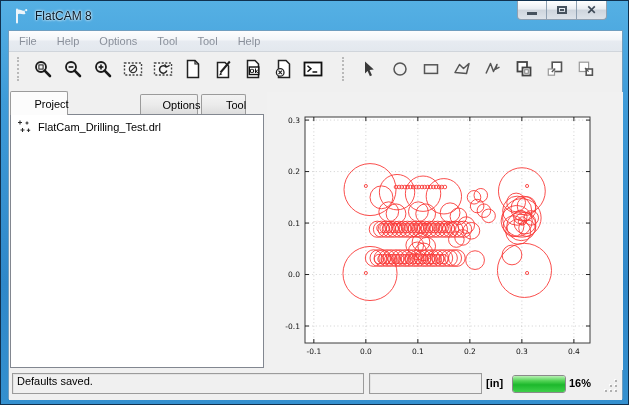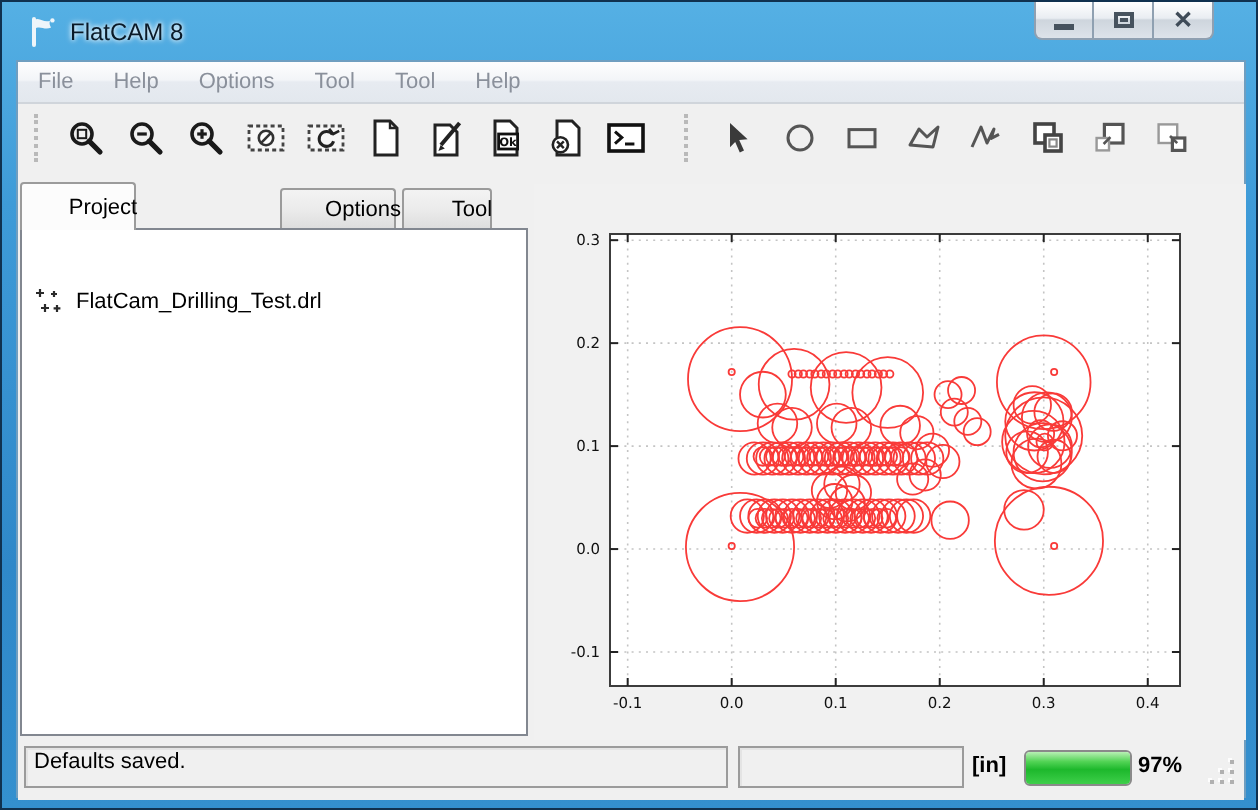--- a/index.html
+++ b/index.html
@@ -47,21 +47,21 @@
   .tb-btn{width:30px;height:28px;display:flex;align-items:center;justify-content:center;background:transparent;border:none;padding:0;}
   .tb-btn svg{display:block;}
   .tb-group2 .tb-btn{width:31px;}
   
   .tab{position:absolute;border:1px solid #9b9b9b;border-bottom:none;border-top-left-radius:2px;border-top-right-radius:2px;
        display:flex;align-items:center;justify-content:center;
        background:linear-gradient(180deg,#f3f3f3 0%,#ebebeb 50%,#dcdcdc 100%);padding-left:25px;}
   .tab.active{background:#fcfcfc;z-index:3;}
   
   .tree-panel{position:absolute;left:1px;top:83px;width:254px;height:254px;background:#fff;border:1px solid #828790;z-index:2;}
-  .tree-item{display:flex;align-items:center;gap:6px;padding:4px 2px 2px 6px;margin-top:24px;}
+  .tree-item{display:flex;align-items:center;gap:6px;padding:4px 2px 2px 6px;}
   
   .plot-figure{position:absolute;left:258px;top:61px;width:356px;height:278px;background:#f1f1f1;}
   .plot-svg{position:absolute;left:5px;top:10px;}
   
   .splitter{position:absolute;left:255px;top:83px;width:4px;height:254px;}
   
   .statusbar{position:absolute;left:0;top:339px;width:100%;height:30px;background:#f0f0f0;}
   .status-field{position:absolute;top:3px;height:21px;border:1px solid #9b9b9b;box-shadow:inset 1px 1px 0 #e4e4e4;background:#f0f0f0;padding:1px 4px;overflow:hidden;white-space:nowrap;}
   .units-label{position:absolute;top:7px;left:477px;font-weight:bold;text-align:center;}
   .progress-track{position:absolute;left:503px;top:5px;width:54px;height:18px;border:1px solid #8a8a8a;border-radius:3px;background:#e6e6e6;overflow:hidden;}
@@ -457,21 +457,21 @@
       <div class="status-field" style="left:3px;width:352px;">
         <span>Defaults saved.</span>
       </div>
       <div class="status-field" style="left:360px;width:113px;">
         <span></span>
       </div>
       <span class="units-label">[in]</span>
       <div class="progress-track">
         <div class="progress-fill" style="width: 100%; background: linear-gradient(rgb(184, 240, 180) 0%, rgb(82, 211, 85) 30%, rgb(29, 184, 44) 55%, rgb(62, 207, 74) 100%);"></div>
       </div>
-      <span class="progress-label">97%</span>
+      <span class="progress-label">16%</span>
       <div class="resize-grip">
         <i style="right:0;bottom:0;left:10px;top:10px;"></i>
         <i style="left:10px;top:5px;"></i>
         <i style="left:5px;top:10px;"></i>
         <i style="left:10px;top:0;"></i>
         <i style="left:0;top:10px;"></i>
         <i style="left:5px;top:5px;"></i>
       </div>
     </div>
   </div>

